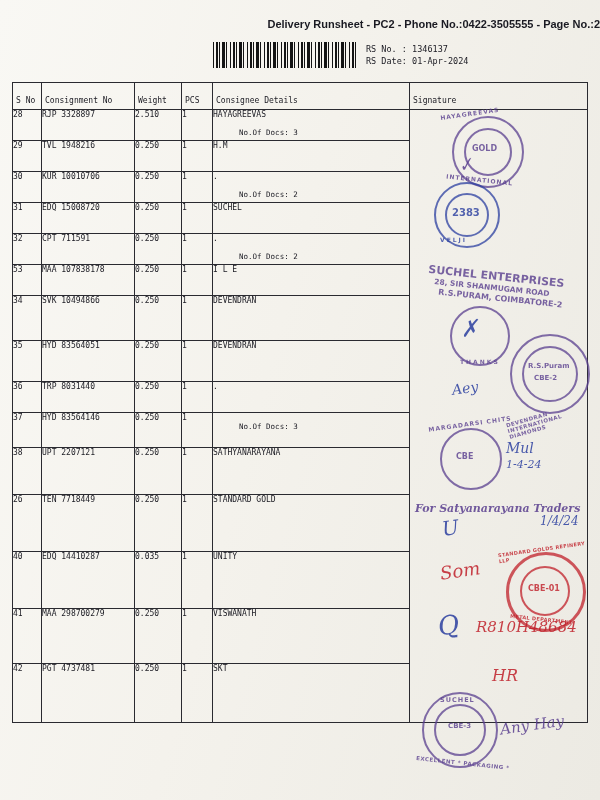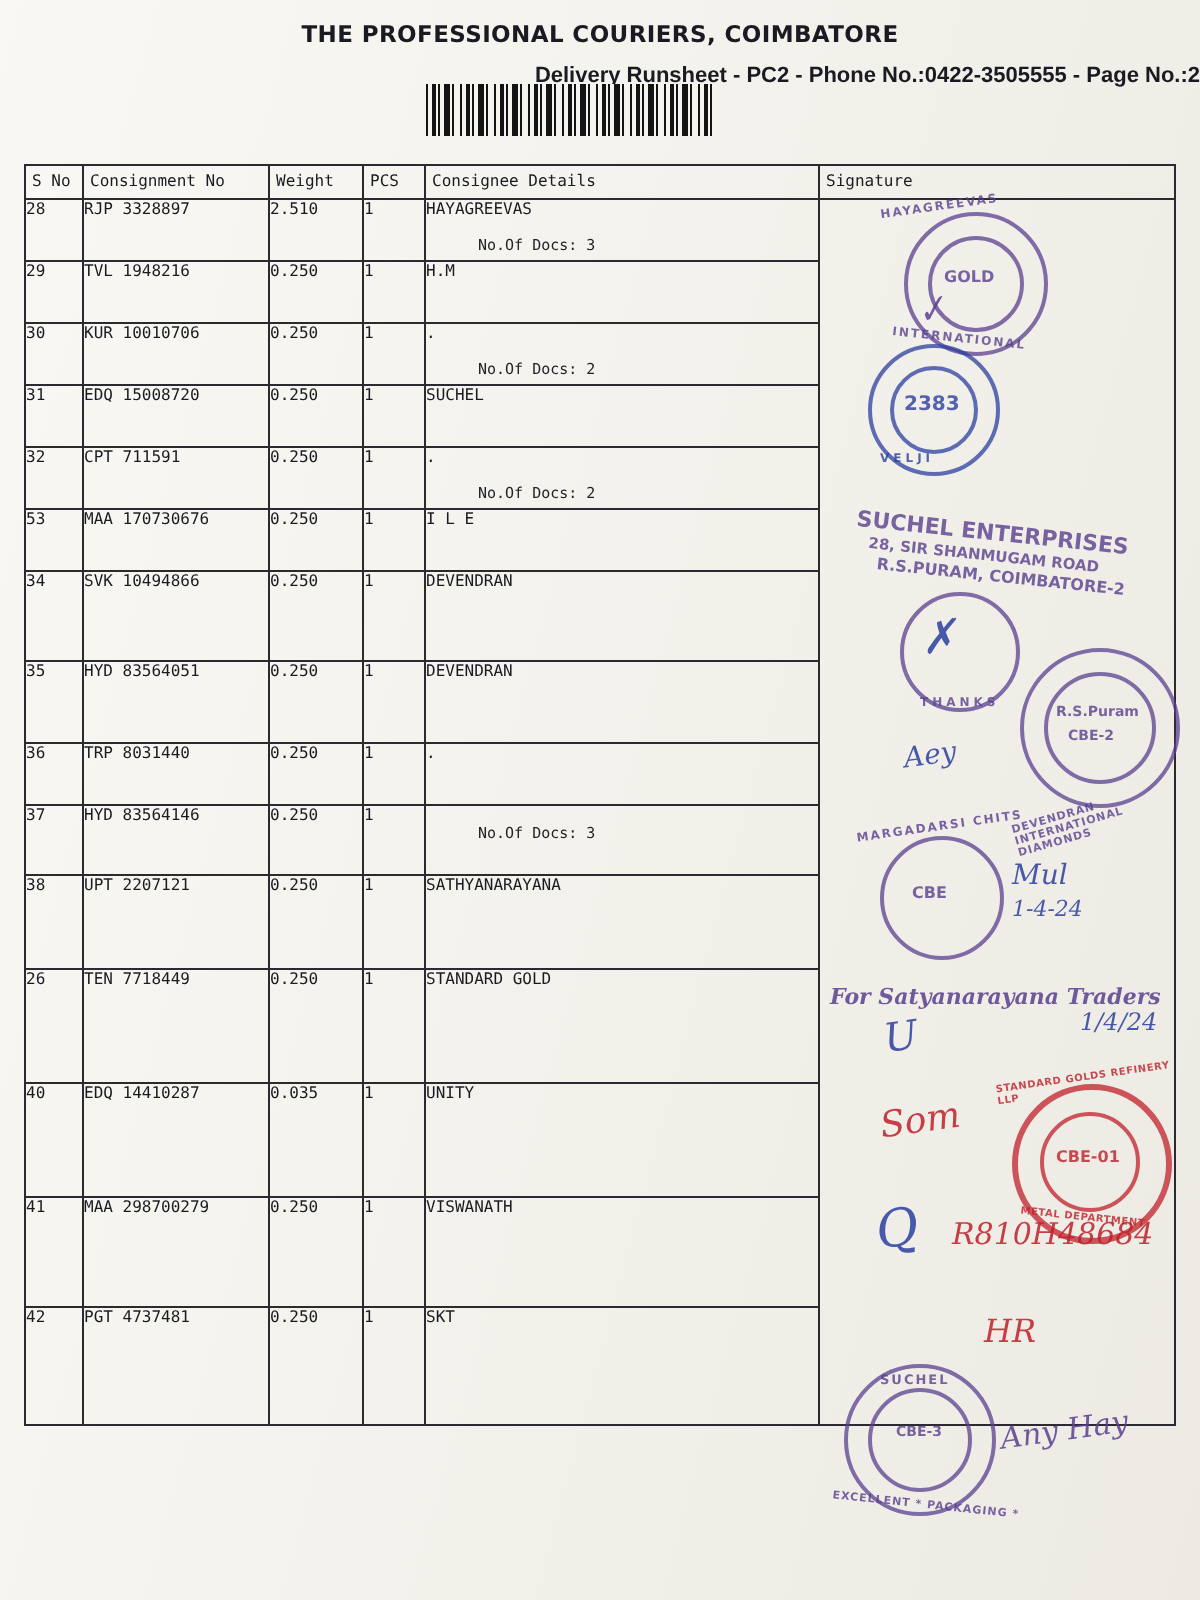--- a/index.html
+++ b/index.html
@@ -54,21 +54,21 @@
     font-size:8px;
   }
   table.grid th,table.grid td{
     border:1px solid #2a2a30;
     padding:0;
     vertical-align:top;
   }
   table.grid th{
     font-weight:normal;text-align:left;
     font-size:8px;
-    padding:3px 3px 4px 3px;
+    padding:13px 3px 4px 3px;
     font-family:"DejaVu Sans Mono", monospace;
   }
   td.c{padding:3px 3px 0 3px;height:30px;}
   .col-sno{width:22px;}
   .col-cons{width:86px;}
   .col-wt{width:40px;}
   .col-pcs{width:24px;}
   .col-det{width:190px;}
   .col-sig{width:auto;}
   .docs{
@@ -102,27 +102,36 @@
   .rot-b{transform:rotate(6deg);}
   .rot-c{transform:rotate(-16deg);}
 </style>
 </head>
 <body>
 
 <div class="page">
   <div class="paper-shade"></div>
 
   <div class="hdr">
-    <div class="title">THE PROFESSIONAL COURIERS, COIMBATORE</div>
     <div class="subtitle">Delivery Runsheet - PC2 - Phone No.:0422-3505555 - Page No.:2</div>
   </div>
 
 
   <div class="barcode"></div>
 
+  <div class="meta-right">
+    <div>
+      <span>RS No.  :</span>
+      <span>1346137</span>
+    </div>
+    <div>
+      <span>RS Date:</span>
+      <span>01-Apr-2024</span>
+    </div>
+  </div>
 
   <table class="grid">
     <thead>
       <tr>
         <th class="col-sno">S No</th>
         <th class="col-cons">Consignment No</th>
         <th class="col-wt">Weight</th>
         <th class="col-pcs">PCS</th>
         <th class="col-det">Consignee Details</th>
         <th class="col-sig">Signature</th>
@@ -237,21 +246,21 @@
         <td class="c">0.250</td>
         <td class="c">1</td>
         <td class="c">
           <span>.</span>
           <span class="docs">No.Of Docs: 2</span>
         </td>
       </tr>
 
       <tr>
         <td class="c">53</td>
-        <td class="c">MAA 170730676</td>
+        <td class="c">MAA 107838178</td>
         <td class="c">0.250</td>
         <td class="c">1</td>
         <td class="c">
           <span>I L E</span>
           <span class="docs"></span>
         </td>
       </tr>
 
       <tr>
         <td class="c" style="height:44px">34</td>

